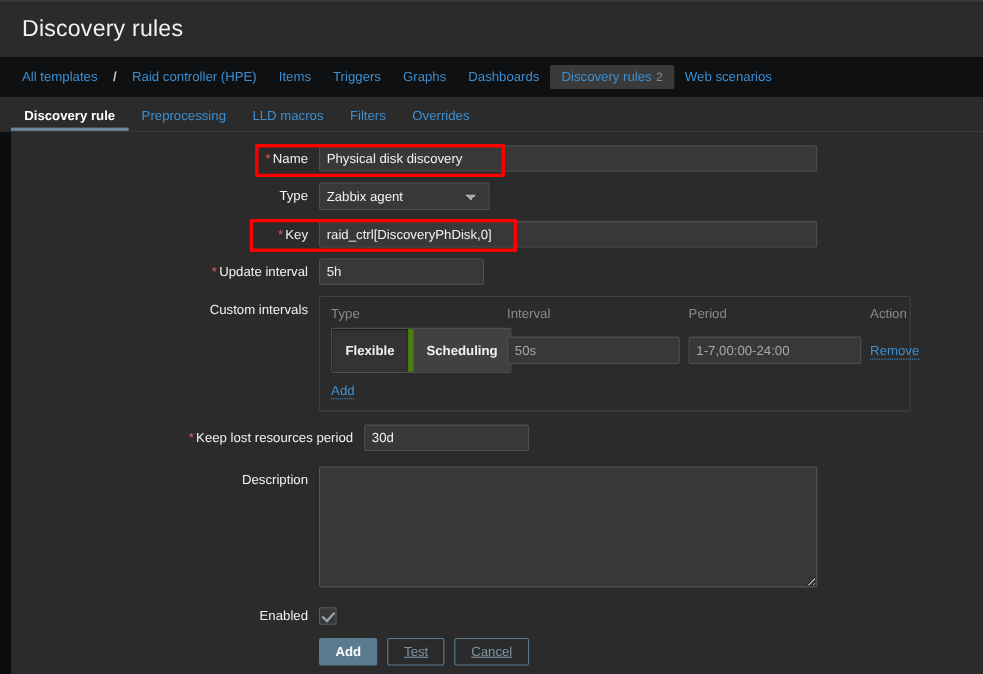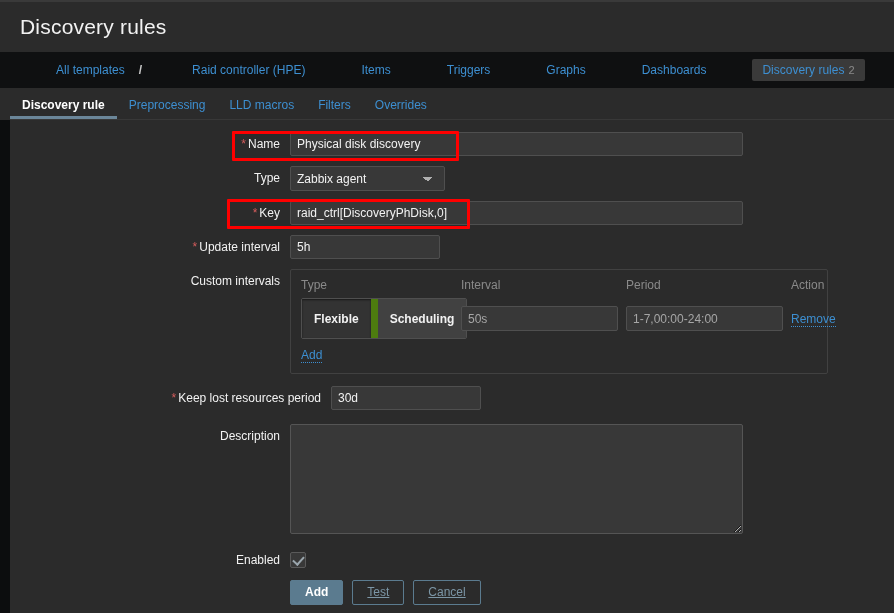--- a/index.html
+++ b/index.html
@@ -40,21 +40,20 @@
     gap: 0px;
   }
   .crumb {
     color: #3d8fd1;
     font-size: 12px;
     padding: 4px 10px;
     text-decoration: none;
     white-space: nowrap;
     cursor: pointer;
     border-radius: 2px;
-    margin-left: 36px;
   }
   .crumb.first { padding-left: 0; }
   .crumb-sep {
     color: #c8c8c8;
     font-size: 12px;
     padding: 0 4px;
     font-weight: bold;
   }
   .crumb.selected {
     background: #3a3a3a;
@@ -193,21 +192,21 @@
     font-size: 12px;
     font-weight: bold;
     padding: 0 12px;
     cursor: pointer;
     height: 100%;
   }
   .seg button.on {
     background: #333333;
     box-shadow: inset 0 1px 2px rgba(0,0,0,.55);
   }
-  .seg button + button { border-left: 7px solid #4d7c0f; }
+  .seg button + button { border-left: 5px solid #4d7c0f; }
 
   input.ci-inp {
     background: #383838;
     border: 1px solid #4f4f4f;
     color: #a6a6a6;
     font-family: "Liberation Sans", sans-serif;
     font-size: 12px;
     height: 25px;
     width: 157px;
     padding: 2px 6px;

